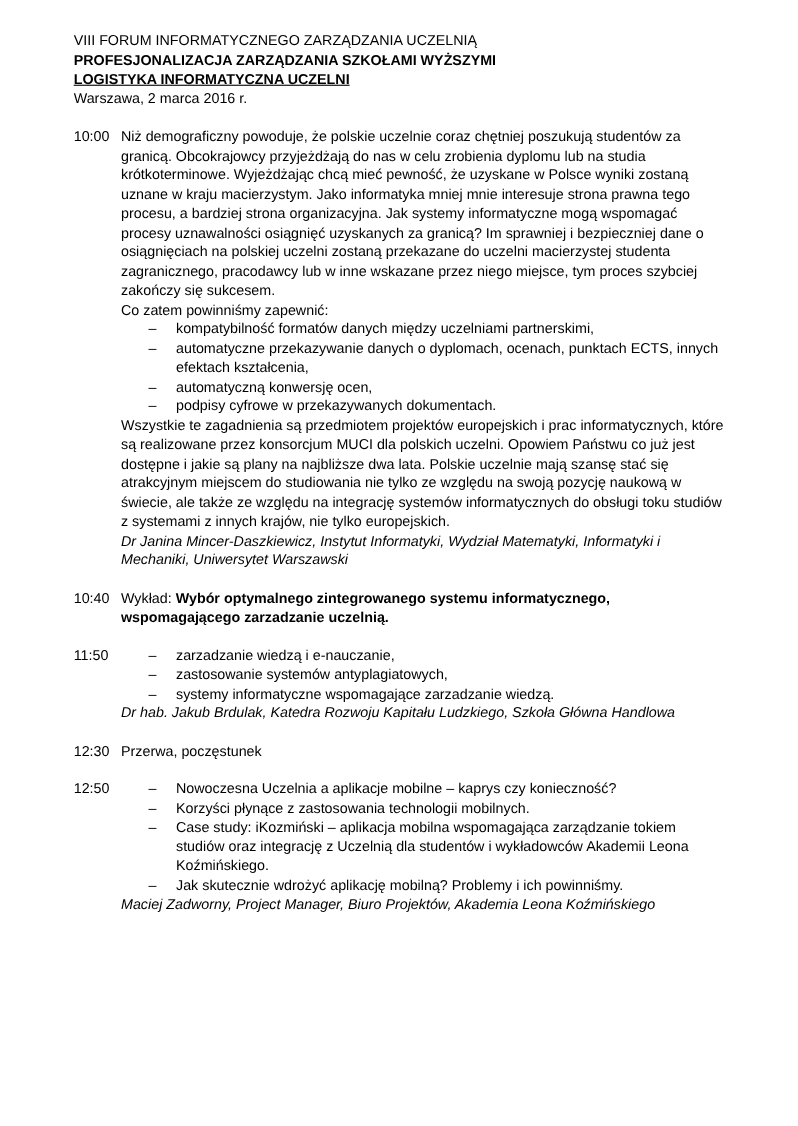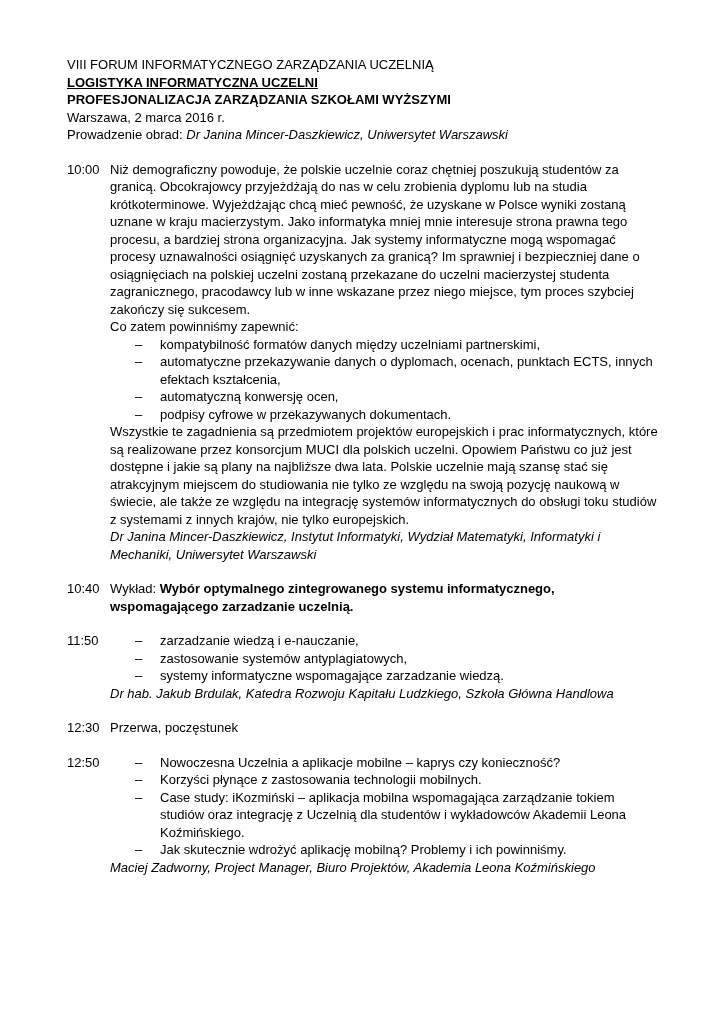--- a/index.html
+++ b/index.html
@@ -10,21 +10,21 @@
   .page {
     position: relative;
     width: 725px;
     height: 1024px;
     background: #ffffff;
     color: #000000;
     font-family: "Liberation Sans", sans-serif;
     font-size: 13px;
     line-height: 17.5px;
     box-sizing: border-box;
-    padding: 56px 67px 0 67px;
+    padding: 28px 67px 0 67px;
     overflow: hidden;
   }
   p { margin: 0; }
   .b { font-weight: bold; }
   .i { font-style: italic; }
   .u { text-decoration: underline; }
   .header-block p { margin: 0; }
   .chair-line { margin-top: 17px; }
   .agenda { margin-top: 0; }
   .item {
@@ -49,24 +49,23 @@
   }
   .btext { flex: 1 1 auto; }
 </style>
 </head>
 <body>
 
 <div class="page">
 
   <div class="header-block">
     <p>VIII FORUM INFORMATYCZNEGO ZARZĄDZANIA UCZELNIĄ</p>
+    <p class="b">PROFESJONALIZACJA ZARZĄDZANIA SZKOŁAMI WYŻSZYMI</p>
     <p class="b u">LOGISTYKA INFORMATYCZNA UCZELNI</p>
-    <p class="b">PROFESJONALIZACJA ZARZĄDZANIA SZKOŁAMI WYŻSZYMI</p>
     <p>Warszawa, 2 marca 2016 r.</p>
-    <p class="chair-line"><span>Prowadzenie obrad: </span><span class="i">Dr Janina Mincer-Daszkiewicz, Uniwersytet Warszawski</span></p>
   </div>
 
   <div class="agenda">
 
     <div class="item">
       <div class="time">10:00</div>
       <div class="content">
         <p>Niż demograficzny powoduje, że polskie uczelnie coraz chętniej poszukują studentów za granicą. Obcokrajowcy przyjeżdżają do nas w celu zrobienia dyplomu lub na studia krótkoterminowe. Wyjeżdżając chcą mieć pewność, że uzyskane w Polsce wyniki zostaną uznane w kraju macierzystym. Jako informatyka mniej mnie interesuje strona prawna tego procesu, a bardziej strona organizacyjna. Jak systemy informatyczne mogą wspomagać procesy uznawalności osiągnięć uzyskanych za granicą?  Im sprawniej i bezpieczniej dane o osiągnięciach na polskiej uczelni zostaną przekazane do uczelni macierzystej studenta zagranicznego, pracodawcy lub w inne wskazane przez niego miejsce, tym proces szybciej zakończy się sukcesem.</p>
         <p>Co zatem powinniśmy zapewnić:</p>
         <div class="bullet">

